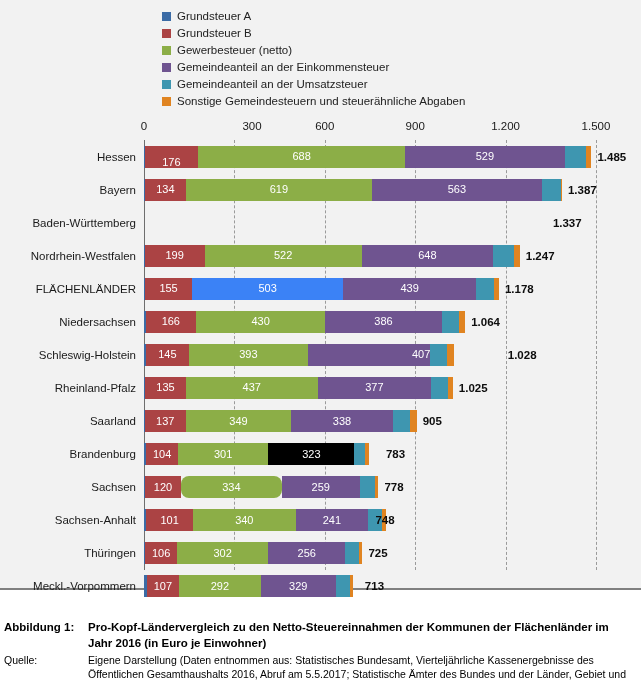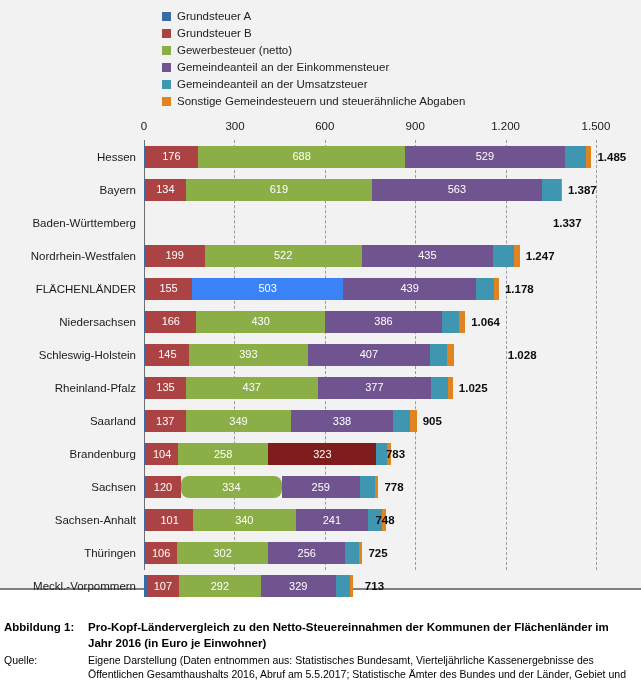--- a/index.html
+++ b/index.html
@@ -231,40 +231,40 @@
         </div>
         <div class="legend-row">
           <span class="legend-swatch" style="background: rgb(224, 132, 33);"></span>
           <span class="legend-label">Sonstige Gemeindesteuern und steuerähnliche Abgaben</span>
         </div>
       </div>
 
     <div id="plot-area">
       <div id="tick-labels">
           <div class="tick-label" style="left: 144px;">0</div>
-          <div class="tick-label" style="left: 235px;">300</div>
+          <div class="tick-label" style="left: 252px;">300</div>
           <div class="tick-label" style="left: 324.8px;">600</div>
           <div class="tick-label" style="left: 415.2px;">900</div>
           <div class="tick-label" style="left: 505.6px;">1.200</div>
           <div class="tick-label" style="left: 596px;">1.500</div>
         </div>
       <div id="grid">
           <div class="gridline axis0" style="left: 144px;"></div>
           <div class="gridline" style="left: 234.4px;"></div>
           <div class="gridline" style="left: 324.8px;"></div>
           <div class="gridline" style="left: 415.2px;"></div>
           <div class="gridline" style="left: 505.6px;"></div>
           <div class="gridline" style="left: 596px;"></div>
         </div>
       <div id="rows">
           <div class="row">
             <div class="cat-label">Hessen</div>
             <div class="bar">
               <div class="seg" style="width: 0.904px; background: rgb(59, 107, 165);"></div>
-              <div class="seg" style="width: 53.0347px; background: rgb(171, 67, 68);">
+              <div class="seg" style="width: 53.0347px; background: rgb(171, 67, 68); align-items: flex-end;">
                 <span class="seg-value">176</span>
               </div>
               <div class="seg" style="width: 207.317px; background: rgb(140, 174, 71);">
                 <span class="seg-value">688</span>
               </div>
               <div class="seg" style="width: 159.405px; background: rgb(111, 84, 144);">
                 <span class="seg-value">529</span>
               </div>
               <div class="seg" style="width: 21.696px; background: rgb(62, 150, 176);"></div>
               <div class="seg" style="width: 5.12267px; background: rgb(224, 132, 33);"></div>
@@ -297,21 +297,21 @@
             <div class="cat-label">Nordrhein-Westfalen</div>
             <div class="bar">
               <div class="seg" style="width: 0.602667px; background: rgb(59, 107, 165);"></div>
               <div class="seg" style="width: 59.9653px; background: rgb(171, 67, 68);">
                 <span class="seg-value">199</span>
               </div>
               <div class="seg" style="width: 157.296px; background: rgb(140, 174, 71);">
                 <span class="seg-value">522</span>
               </div>
               <div class="seg" style="width: 131.08px; background: rgb(111, 84, 144);">
-                <span class="seg-value">435</span>
+                <span class="seg-value">648</span>
               </div>
               <div class="seg" style="width: 20.792px; background: rgb(62, 150, 176);"></div>
               <div class="seg" style="width: 6.02667px; background: rgb(224, 132, 33);"></div>
             </div>
             <div class="total" style="left: 525.763px;">1.247</div>
           </div>
           <div class="row">
             <div class="cat-label">FLÄCHENLÄNDER</div>
             <div class="bar">
               <div class="seg" style="width: 1.20533px; background: rgb(59, 107, 165);"></div>
@@ -350,21 +350,21 @@
           <div class="row">
             <div class="cat-label">Schleswig-Holstein</div>
             <div class="bar">
               <div class="seg" style="width: 1.50667px; background: rgb(59, 107, 165);"></div>
               <div class="seg" style="width: 43.6933px; background: rgb(171, 67, 68);">
                 <span class="seg-value">145</span>
               </div>
               <div class="seg" style="width: 118.424px; background: rgb(140, 174, 71);">
                 <span class="seg-value">393</span>
               </div>
-              <div class="seg" style="width: 122.643px; background: rgb(111, 84, 144);">
+              <div class="seg" style="width: 122.643px; background: rgb(111, 84, 144); justify-content: flex-end;">
                 <span class="seg-value">407</span>
               </div>
               <div class="seg" style="width: 16.8747px; background: rgb(62, 150, 176);"></div>
               <div class="seg" style="width: 6.62933px; background: rgb(224, 132, 33);"></div>
             </div>
             <div class="total" style="left: 459.771px; margin-left: 48px;">1.028</div>
           </div>
           <div class="row">
             <div class="cat-label">Rheinland-Pfalz</div>
             <div class="bar">
@@ -402,23 +402,23 @@
             <div class="total" style="left: 422.707px;">905</div>
           </div>
           <div class="row">
             <div class="cat-label">Brandenburg</div>
             <div class="bar">
               <div class="seg" style="width: 2.41067px; background: rgb(59, 107, 165);"></div>
               <div class="seg" style="width: 31.3387px; background: rgb(171, 67, 68);">
                 <span class="seg-value">104</span>
               </div>
               <div class="seg" style="width: 90.7013px; background: rgb(140, 174, 71);">
-                <span class="seg-value">258</span>
-              </div>
-              <div class="seg" style="width: 108px; background: #7f1d1d;">
+                <span class="seg-value">301</span>
+              </div>
+              <div class="seg" style="width: 86px; background: #000000;">
                 <span class="seg-value">323</span>
               </div>
               <div class="seg" style="width: 10.5467px; background: rgb(62, 150, 176);"></div>
               <div class="seg" style="width: 3.616px; background: rgb(224, 132, 33);"></div>
             </div>
             <div class="total" style="left: 385.944px;">783</div>
           </div>
           <div class="row">
             <div class="cat-label">Sachsen</div>
             <div class="bar">

